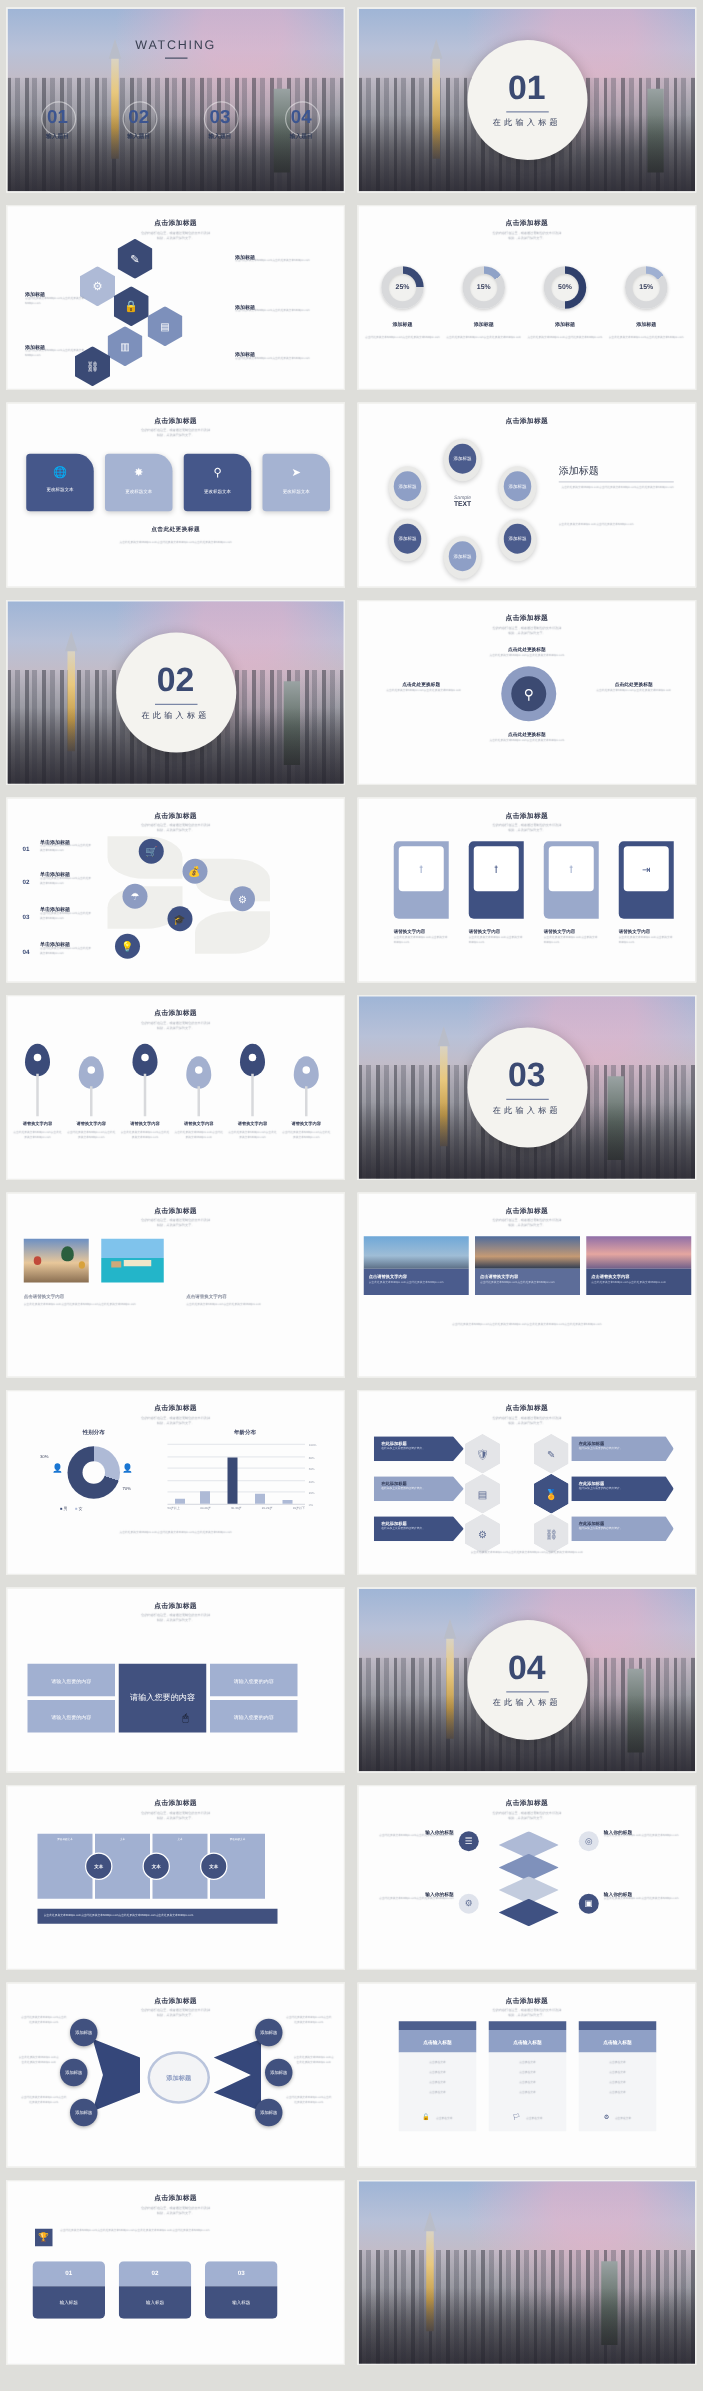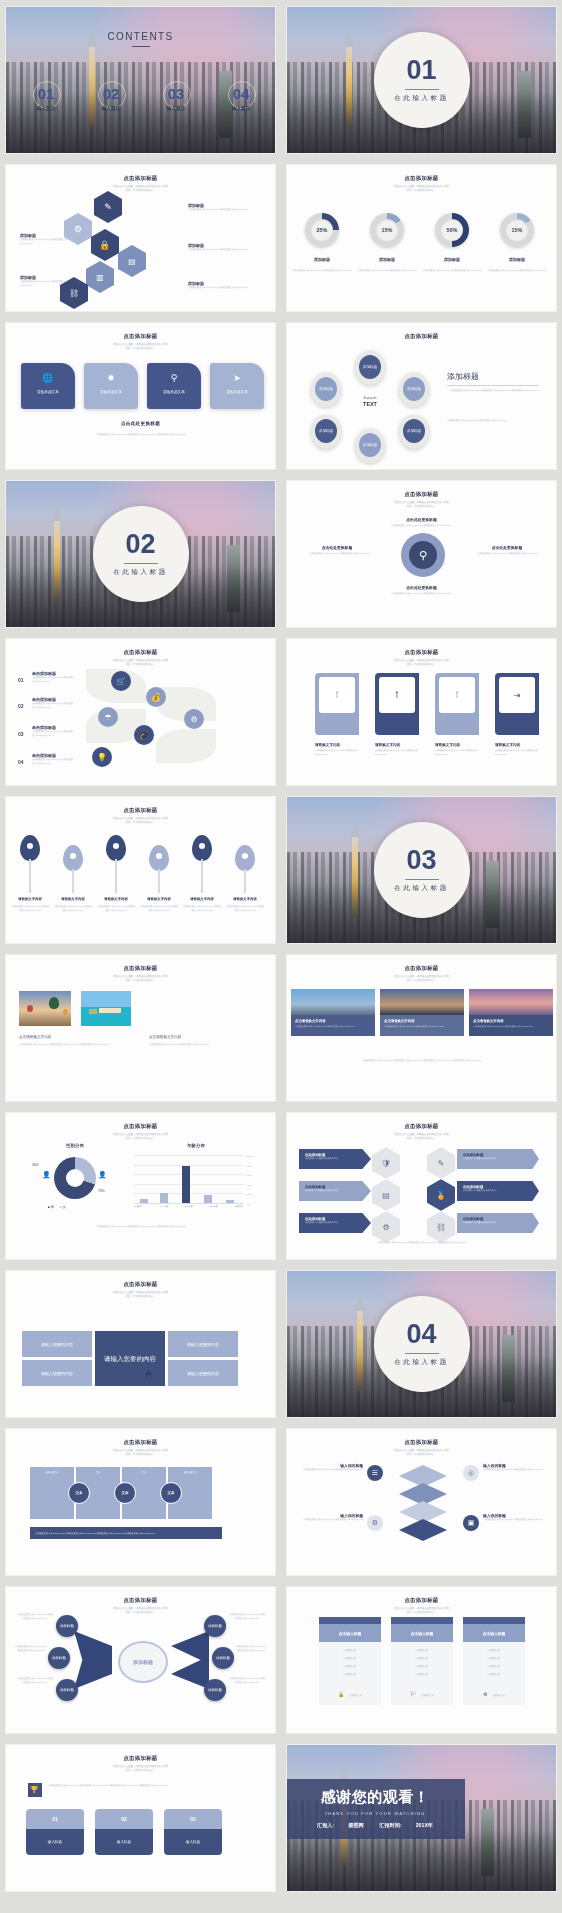--- a/index.html
+++ b/index.html
@@ -99,21 +99,21 @@
 <body>
 
 <div class="sheet">
 <div class="grid">
 
   <div class="slide">
     <div class="city">
       <div class="tower"></div>
       <div class="tower2"></div>
     </div>
-    <div class="contents-title">CONTENTS</div>
+    <div class="contents-title">WATCHING</div>
     <div class="cring" style="left:27px"></div>
     <div class="cring" style="left:92px"></div>
     <div class="cring" style="left:157px"></div>
     <div class="cring" style="left:222px"></div>
     <div class="cnum" style="left:16px">01</div>
     <div class="cnum" style="left:81px">02</div>
     <div class="cnum" style="left:146px">03</div>
     <div class="cnum" style="left:211px">04</div>
     <div class="clab" style="left:16px">输入题目</div>
     <div class="clab" style="left:81px">输入题目</div>
@@ -744,24 +744,16 @@
       <div style="height:20px;background:#a1b0d1;display:flex;align-items:center;justify-content:center;color:#fff;font-size:5px;font-weight:bold">03</div>
       <div style="height:26px;background:#41517f;display:flex;align-items:center;justify-content:center;color:#fff;font-size:3.6px">输入标题</div>
         </div>
   </div>
 
   <div class="slide">
     <div class="city">
       <div class="tower" style="left:20%"></div>
       <div class="tower2" style="left:72%"></div>
     </div>
-    <div class="thankbox">
-      <div class="big">感谢您的观看！</div>
-      <div class="en">THANK YOU FOR YOUR WATCHING</div>
-      <div class="ft">
-        <span>汇报人:</span><span>摄图网</span>
-        <span>汇报时间:</span><span>201X年</span>
-      </div>
-    </div>
   </div>
 
 </div>
 </div>
 
 </body></html>

